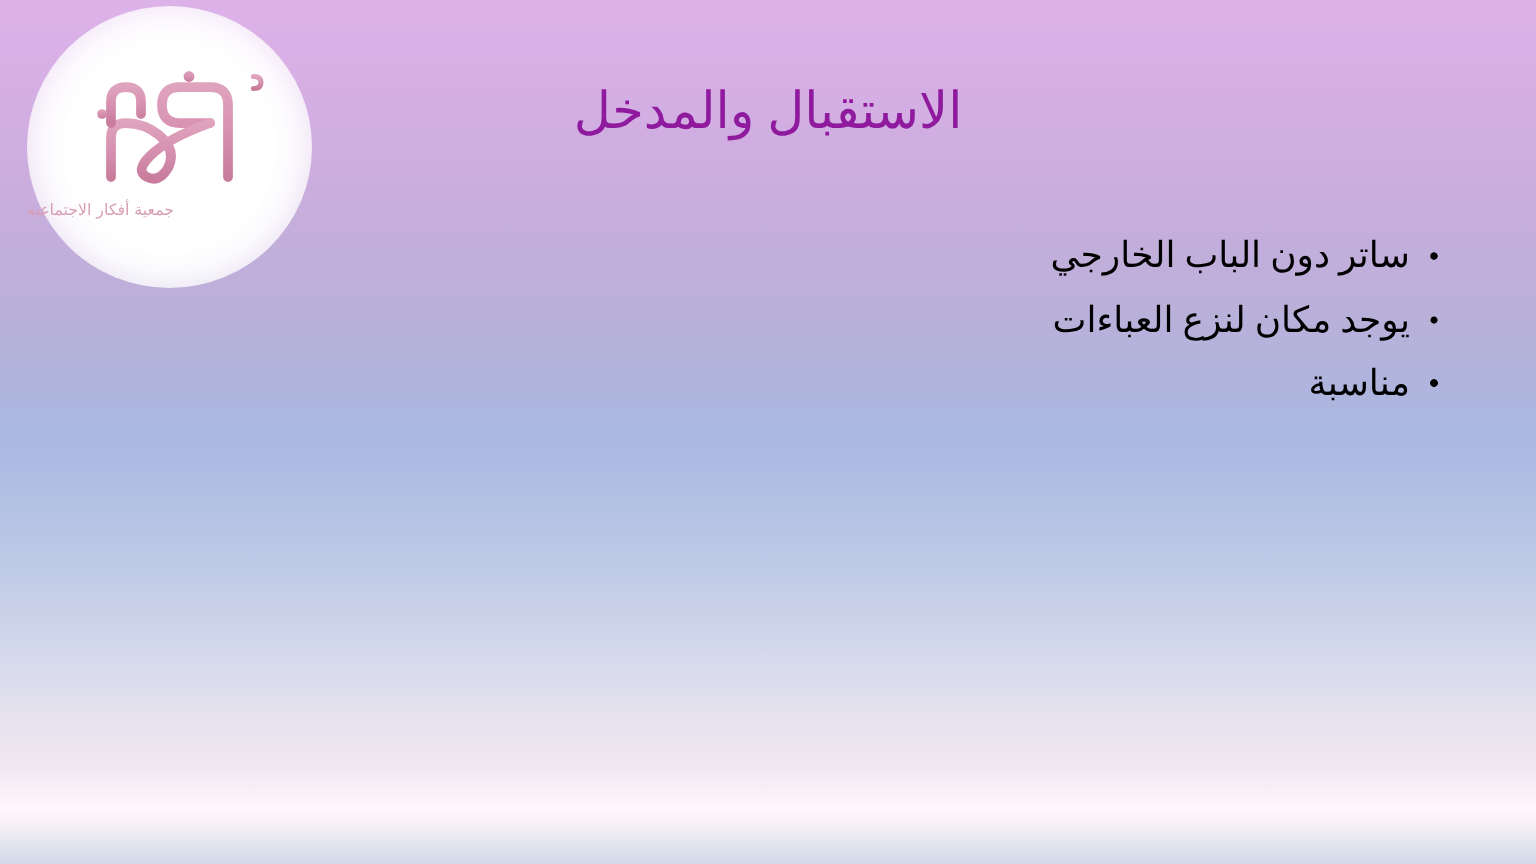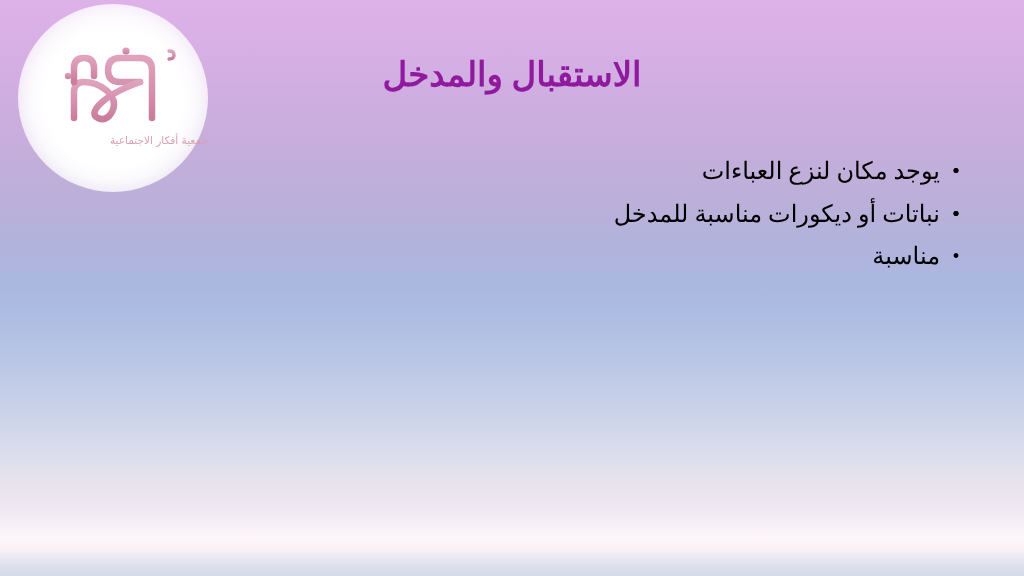--- a/index.html
+++ b/index.html
@@ -72,38 +72,38 @@
     top: 42px;
     width: 128px;
     height: 80px;
   }
 
   .logo-sub {
     position: absolute;
     left: 0;
     top: 130px;
     width: 190px;
-    text-align: right;
+    text-align: left;
     font-family: "DejaVu Sans", sans-serif;
     font-size: 10.5px;
     letter-spacing: 0.2px;
     color: #d99fb4;
     white-space: nowrap;
   }
 
   
   .slide-title {
     position: absolute;
     left: 0;
     top: 56px;
     width: 1024px;
     text-align: center;
     font-family: "Liberation Serif", "DejaVu Serif", serif;
     font-size: 34px;
-    font-weight: bold;
+    font-weight: normal;
     color: #8f1a9e;
     letter-spacing: 0px;
     line-height: 1.1;
   }
 
   
   .body-list {
     position: absolute;
     right: 58px;
     top: 150px;
@@ -174,37 +174,37 @@
   </div>
 
   <div class="slide-title">الاستقبال والمدخل</div>
 
   <ul class="body-list">
     <li>
       <span class="bullet">•</span>
     </li>
     <li>
       <span class="bullet">•</span>
+      <span>ساتر دون الباب الخارجي</span>
     </li>
     <li>
       <span class="bullet">•</span>
       <span>يوجد مكان لنزع العباءات</span>
     </li>
     <li>
       <span class="bullet">•</span>
     </li>
     <li>
       <span class="bullet">•</span>
     </li>
     <li>
       <span class="bullet">•</span>
     </li>
     <li>
       <span class="bullet">•</span>
-      <span>نباتات أو ديكورات مناسبة للمدخل</span>
     </li>
     <li>
       <span class="bullet">•</span>
       <span>مناسبة</span>
     </li>
   </ul>
 
 </div>
 
 </body></html>

